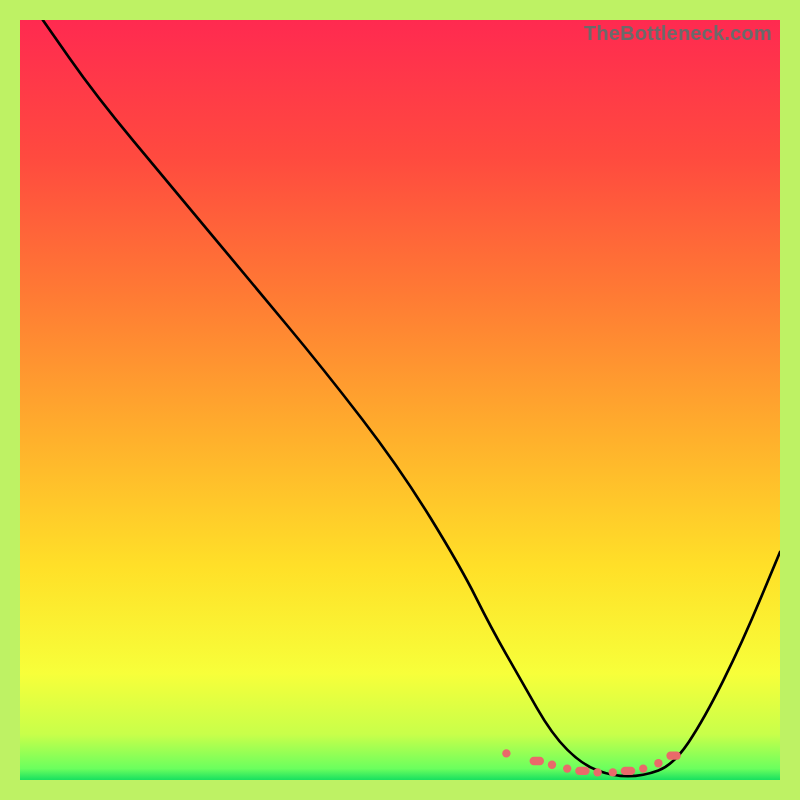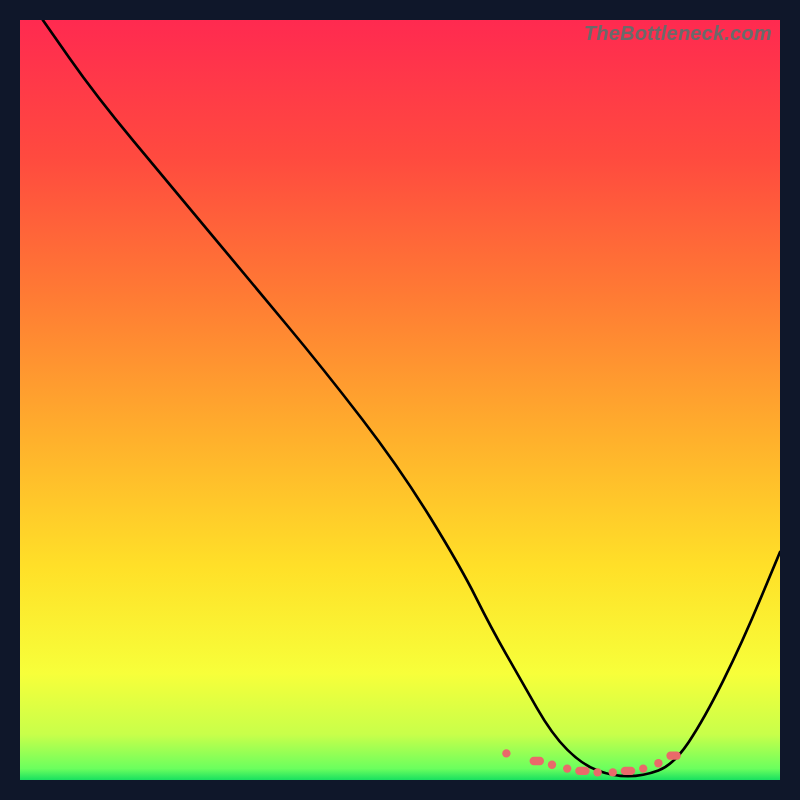--- a/index.html
+++ b/index.html
@@ -10,22 +10,21 @@
     background: #000000;
     overflow: hidden;
     font-family: Arial, Helvetica, sans-serif;
   }
   .frame {
     position: absolute;
     top: 0;
     left: 0;
     width: 800px;
     height: 800px;
-    background: #0f172a;
-    font-style: italic;
+    background: #bef264;
   }
   .plot-area {
     position: absolute;
     
     top: 20px;
     left: 20px;
     width: 760px;
     height: 760px;
   }
   .gradient {

